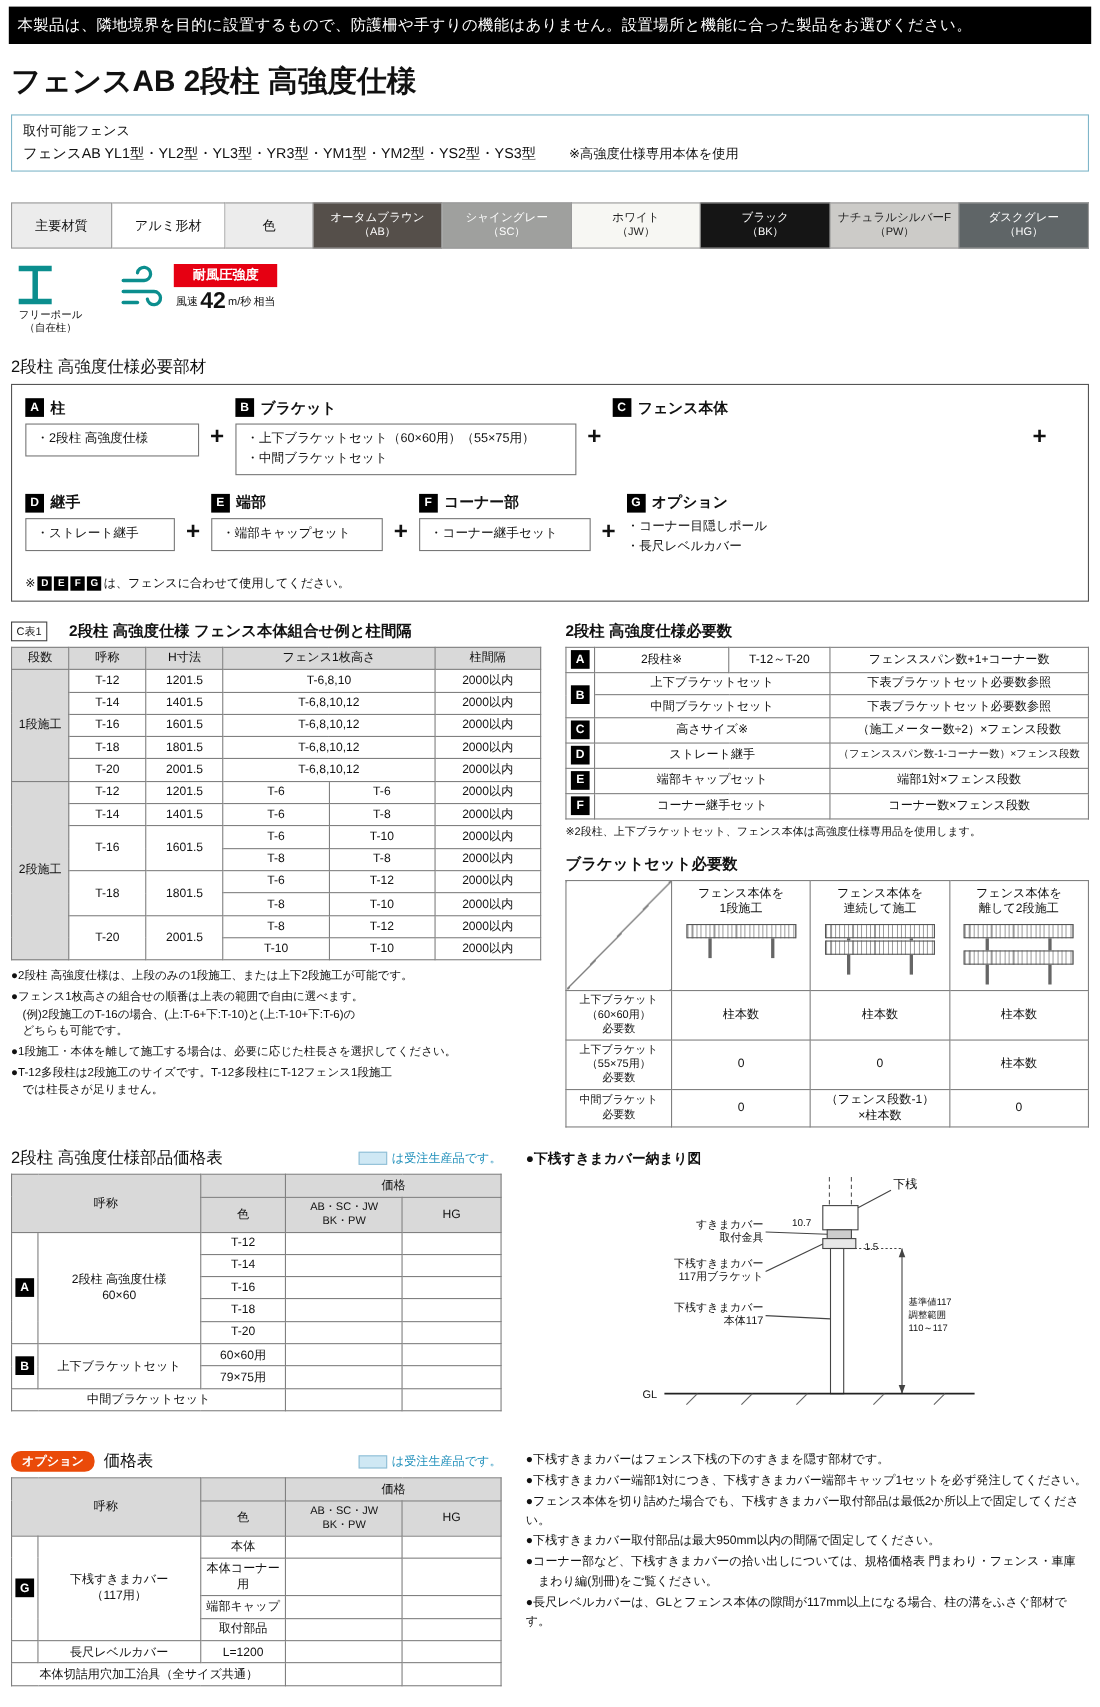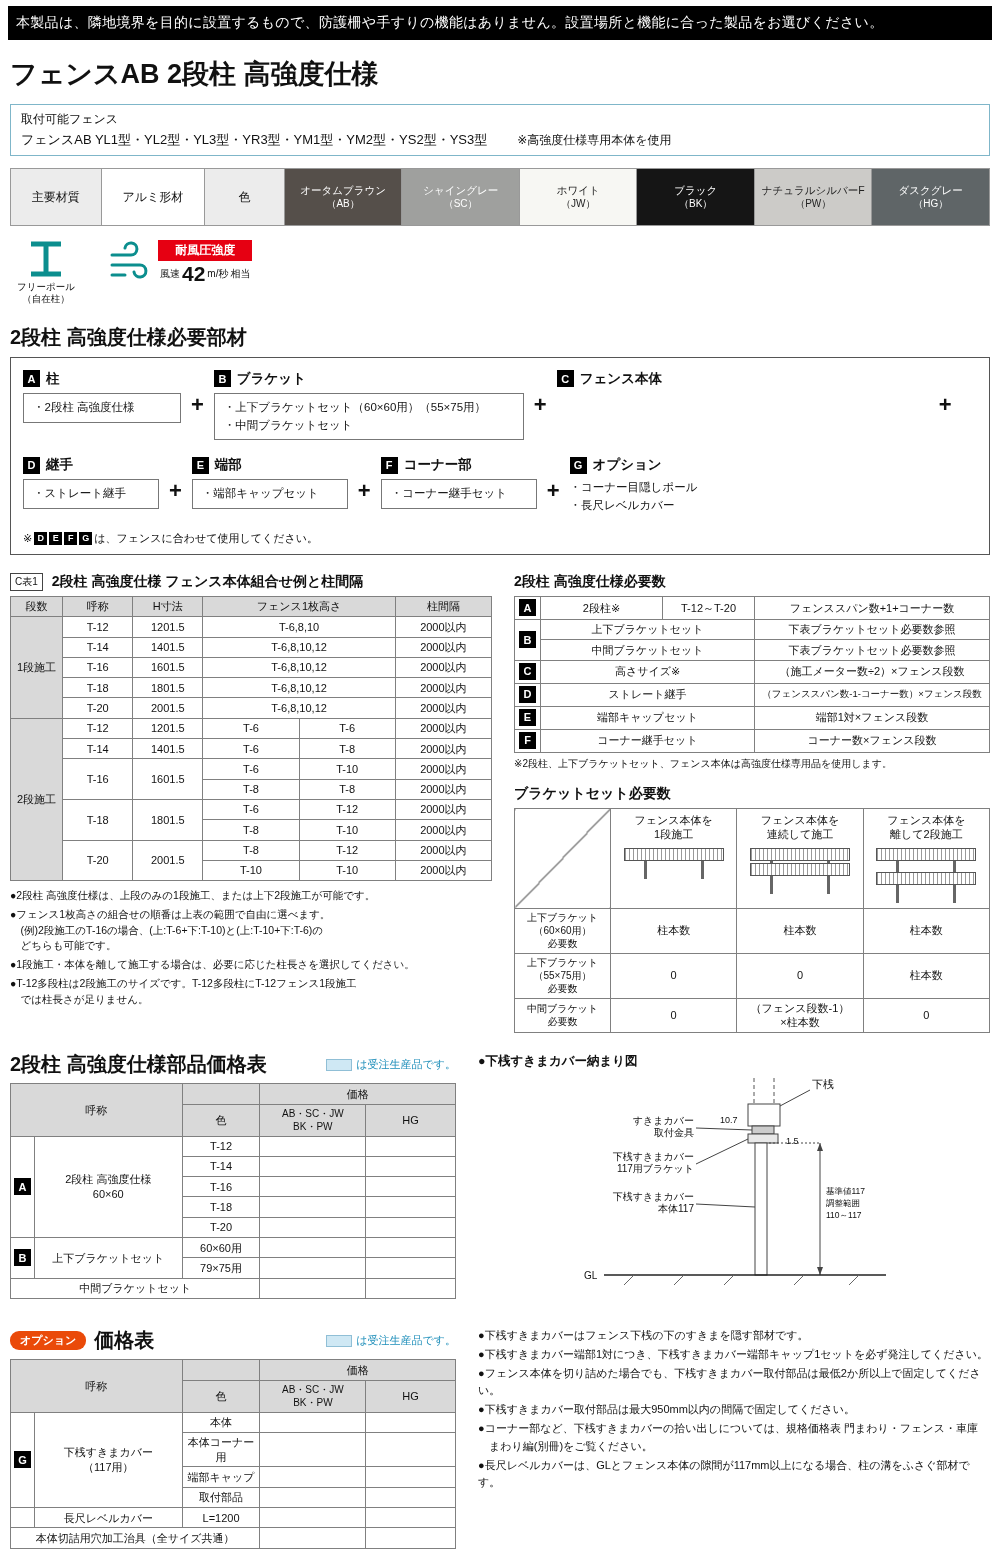--- a/index.html
+++ b/index.html
@@ -6,58 +6,58 @@
   body{width:1000px;background:#fff;color:#111;font-family:"Liberation Sans","DejaVu Sans",sans-serif;}
   .pre{white-space:pre-line}
   .page{width:1000px;padding:6px 8px 26px}
   .notice{background:#000;color:#fff;font-size:14px;padding:8px 8px;letter-spacing:.3px}
   .title{font-size:27px;font-weight:bold;margin:16px 2px 12px}
   .compat{border:1px solid #7fb6c9;padding:6px 10px;margin:0 2px}
   .compat-label{font-size:12px;margin-bottom:3px}
   .compat-line{font-size:13px}
   .compat-note{margin-left:30px;font-size:12px}
   
-  .spec-row{display:flex;margin:12px 2px 0;height:58px;font-size:12px}
+  .spec-row{display:flex;margin:28px 2px 0;height:42px;font-size:12px}
   .spec-cell{display:flex;align-items:center;justify-content:center;border:1px solid #999;border-left:none}
   .spec-cell.first{border-left:1px solid #999}
   .hdrcell{background:#ececec}
   .w90{width:92px}.w104{width:104px}.w80{width:80px}
   .swatch{width:118px;display:flex;flex-direction:column;align-items:center;justify-content:center;font-size:10.5px;line-height:1.3;border-top:1px solid #999;border-bottom:1px solid #999;border-right:1px solid #999}
   .sw-code{font-size:10px}
   
   .badges{display:flex;align-items:flex-start;gap:26px;margin:14px 2px 0}
-  .freepole{display:flex;flex-direction:column;align-items:center;width:72px}
+  .freepole{display:flex;flex-direction:column;width:72px}
   .fp-cap{font-size:9.5px;text-align:center;line-height:1.3;margin-top:3px}
   .windbadge{display:flex;align-items:stretch;gap:8px}
   .wind-right{display:flex;flex-direction:column}
   .wind-title{background:#e60012;color:#fff;font-size:12px;font-weight:bold;padding:2px 12px;text-align:center}
   .wind-line{display:flex;align-items:center;gap:2px;padding:2px 2px 0;font-size:10px}
   .wind-big{font-size:21px;font-weight:bold;line-height:1}
   
-  .sec-h{font-size:20px;font-weight:bold}
+  .sec-h{font-size:15px;font-weight:normal}
   .parts-wrap{margin:18px 2px 0}
   .parts-box{border:1px solid #555;padding:12px 12px 8px;margin-top:6px}
   .parts-row{display:flex;align-items:flex-start;margin-bottom:16px}
   .phead{display:flex;align-items:center;gap:6px;margin-bottom:5px}
   .lsq{display:inline-flex;width:17px;height:17px;background:#000;color:#fff;font-size:11px;font-weight:bold;align-items:center;justify-content:center;flex:none}
   .lsq.sm{width:13px;height:13px;font-size:9px}
   .ptitle{font-size:13.5px;font-weight:bold}
   .pitems{border:1px solid #777;padding:5px 9px;font-size:11.5px;line-height:1.55}
   .plus{font-size:22px;font-weight:bold;margin:24px 10px 0;line-height:1}
   .gcols{display:flex;gap:28px;font-size:11.5px;line-height:1.55;margin-top:2px}
   .pfoot{font-size:11px;display:flex;align-items:center;gap:2px;margin-top:2px}
   
   .cols{display:flex;gap:22px;margin:18px 2px 0}
   .col-l{width:482px;flex:none}
   .col-r{flex:1}
   .tbl{border-collapse:collapse;width:100%;font-size:11px}
   .tbl th,.tbl td{border:1px solid #808080;text-align:center;padding:2.5px 3px;line-height:1.3}
   .tbl th{background:#d9d9d9;font-weight:normal}
   .grp{background:#d9d9d9}
-  .t1-head{display:flex;align-items:center;gap:9px;margin-bottom:5px}
+  .t1-head{display:flex;align-items:center;gap:20px;margin-bottom:5px}
   .tag{border:1px solid #444;font-size:10px;padding:1px 4px}
   .t1-title{font-size:14px;font-weight:bold}
   .notes{margin-top:7px}
   .notes p{font-size:10.5px;line-height:1.5;margin-top:3px}
   .sub-h{font-size:14px;font-weight:bold;margin-bottom:5px}
   .tnote{font-size:10px;margin-top:4px}
   .mt14{margin-top:14px}
   .f95{font-size:9.5px}
   .lcell{padding:1px}
   

